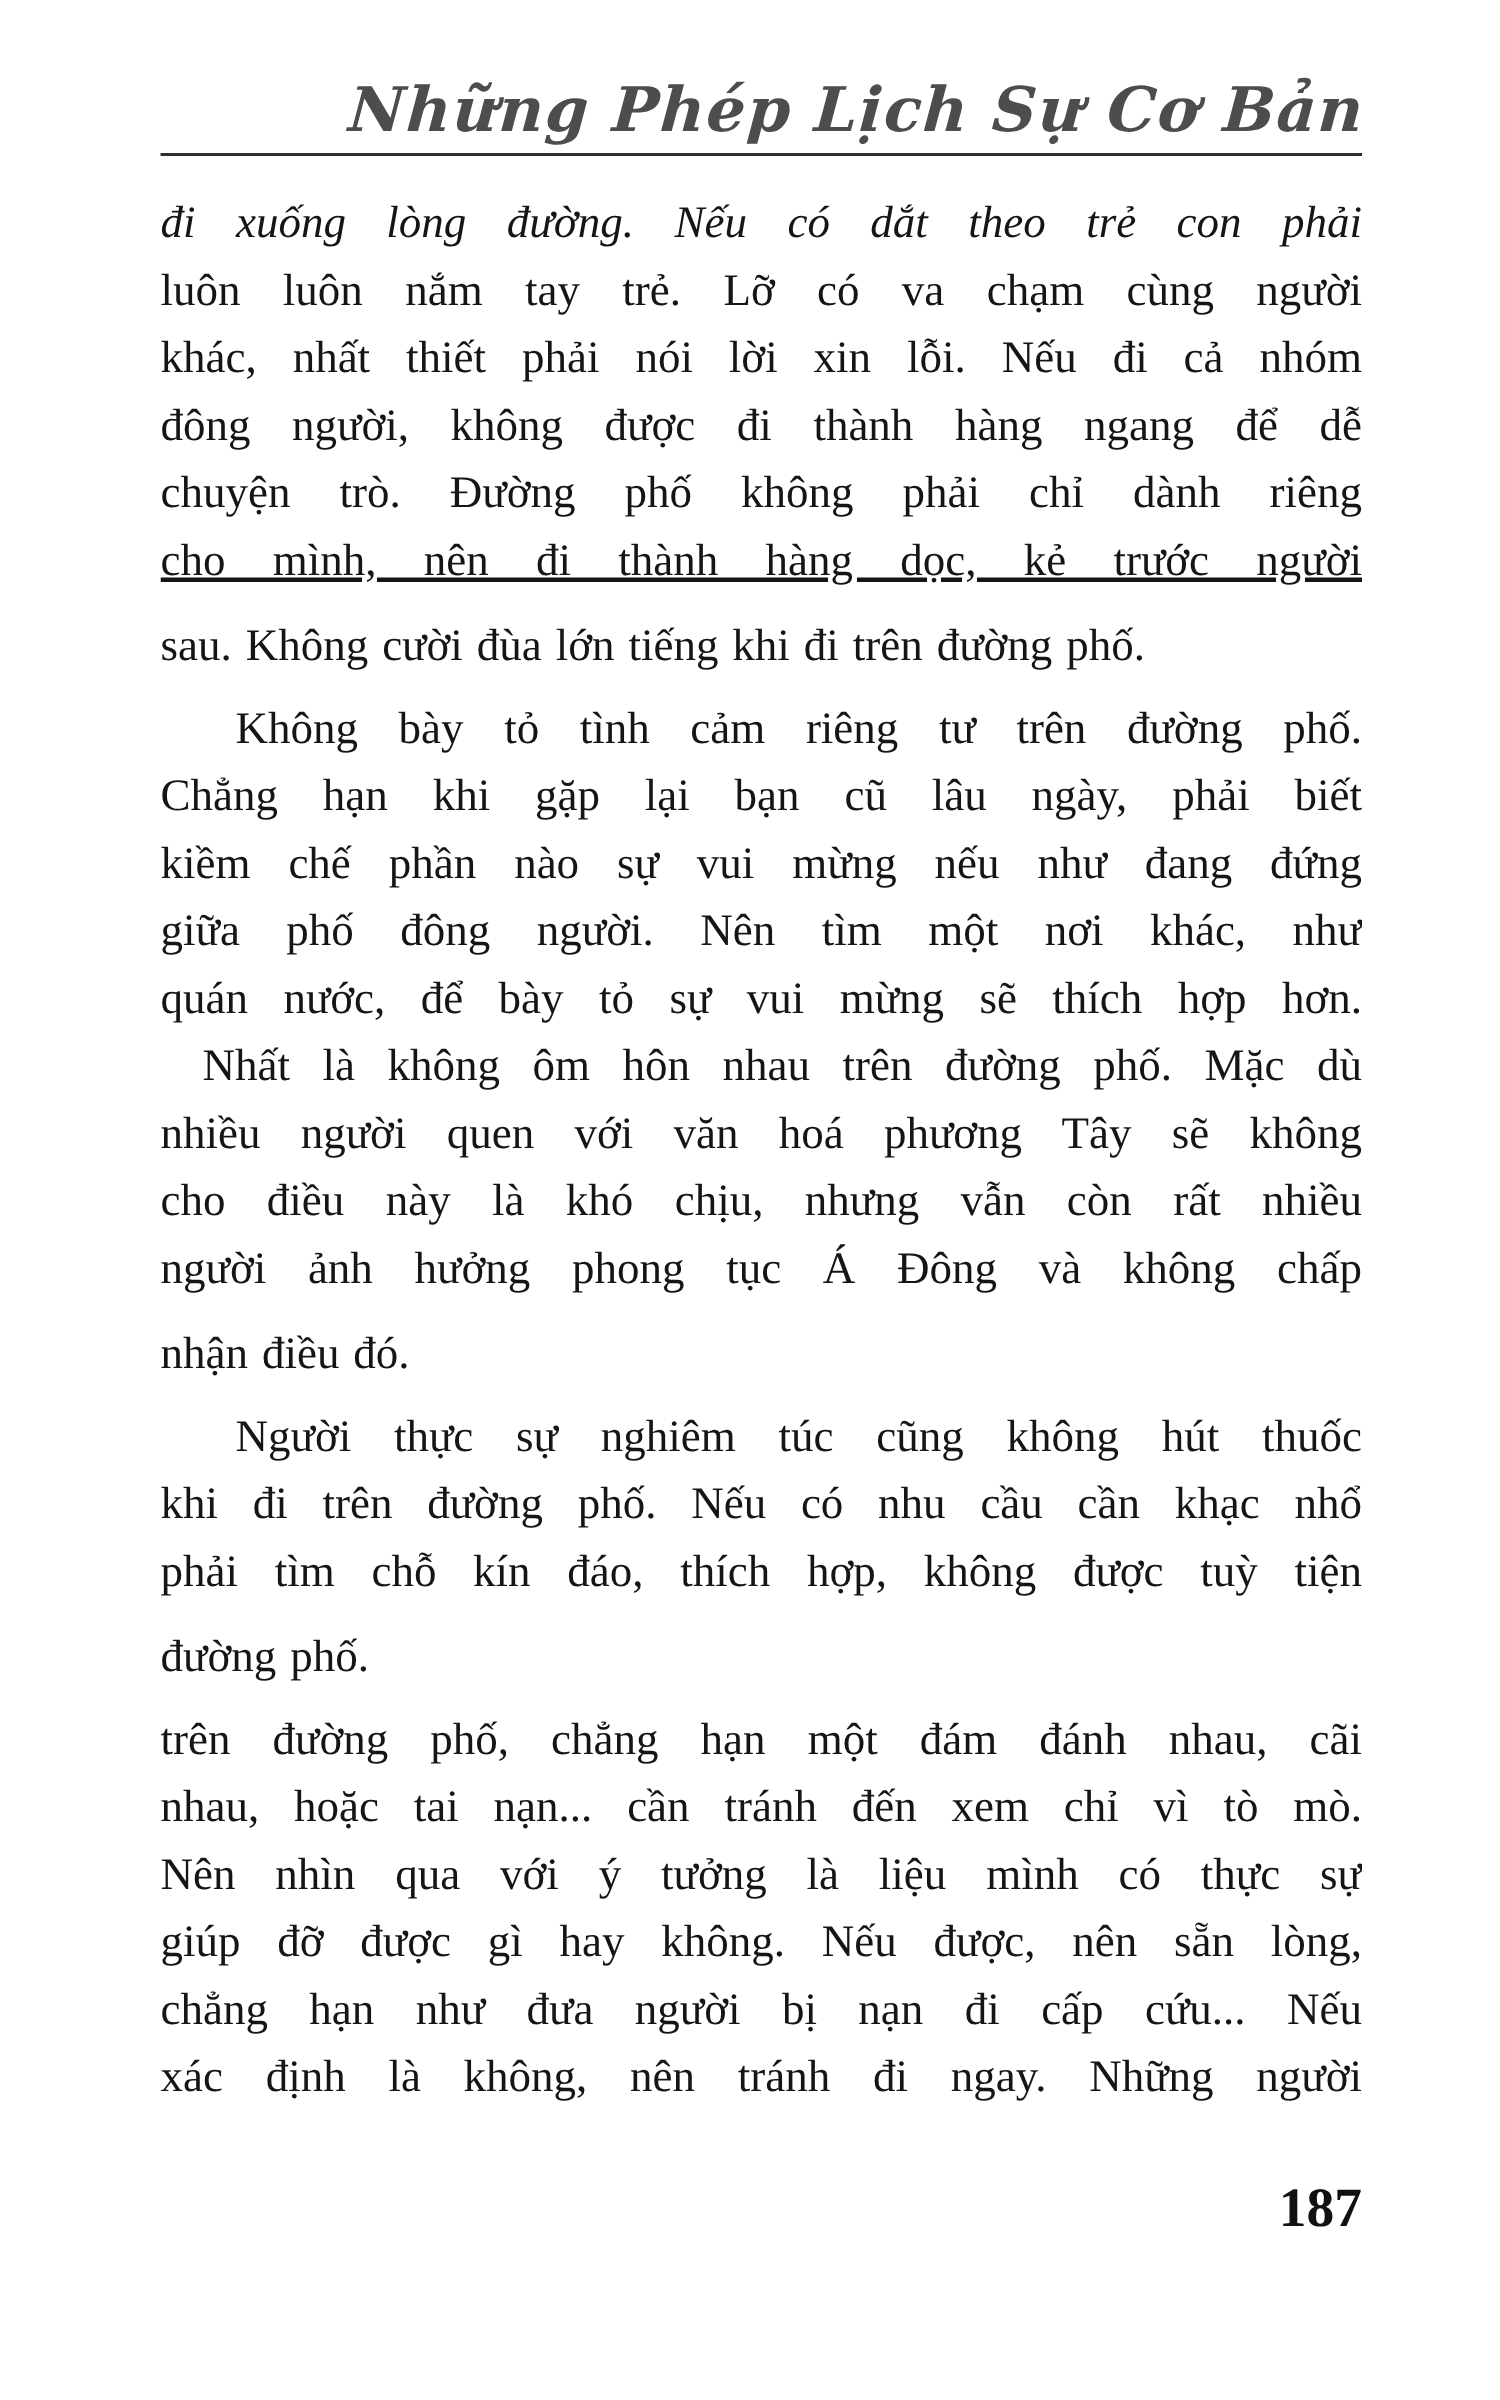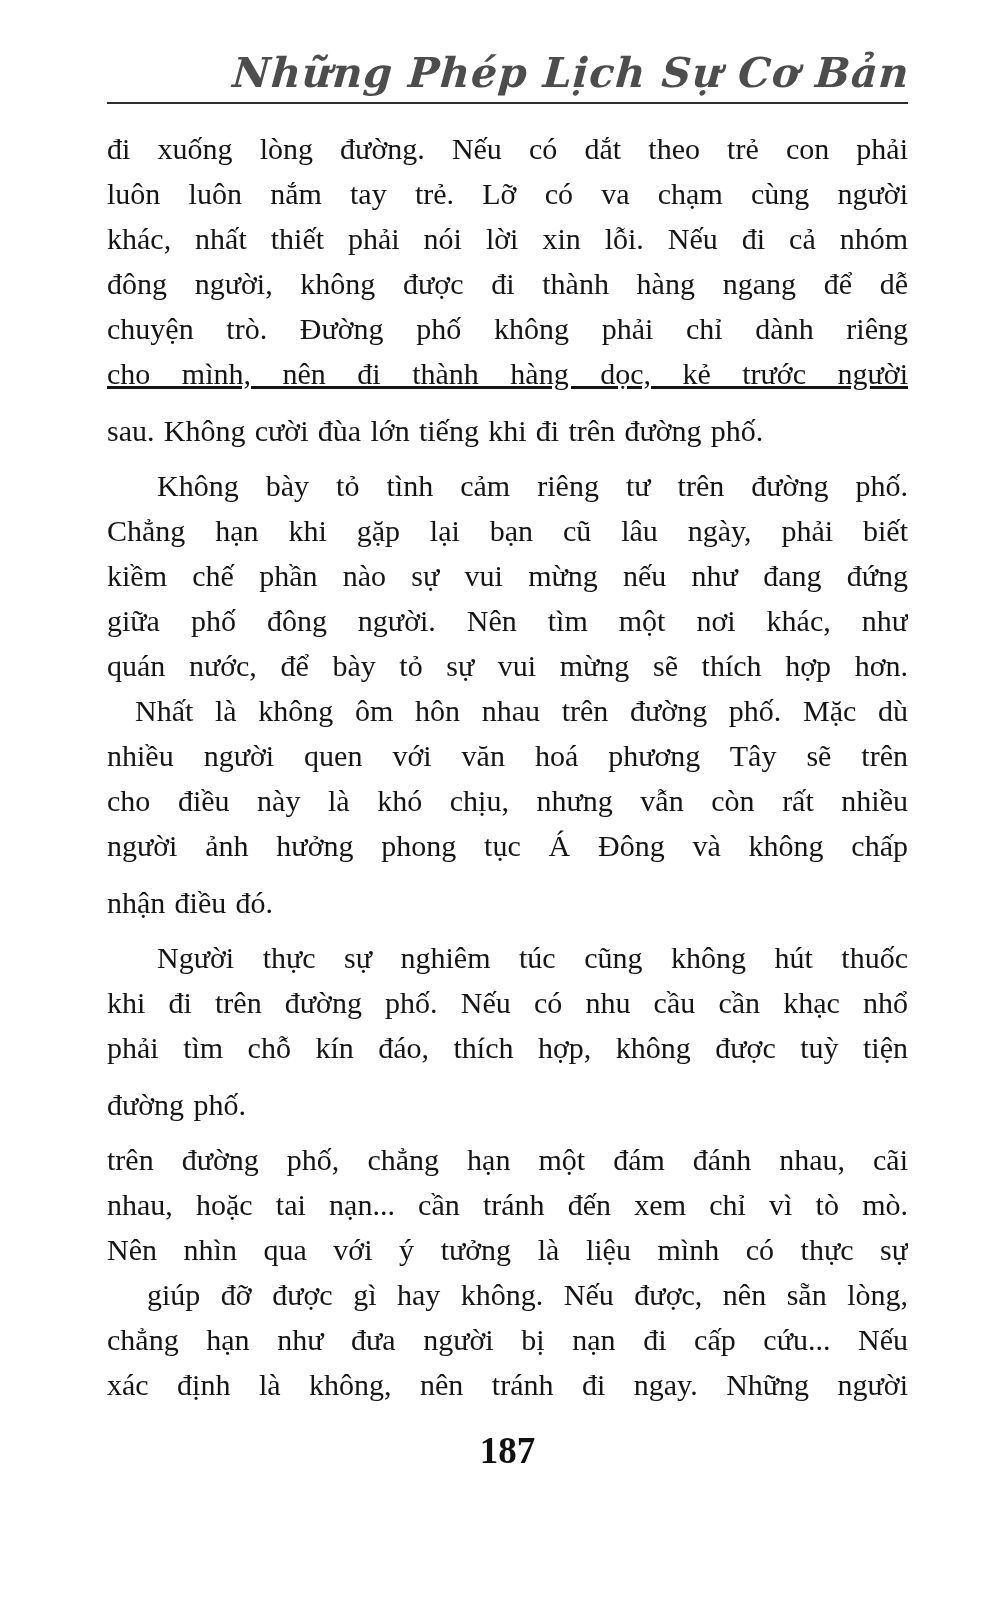--- a/index.html
+++ b/index.html
@@ -65,22 +65,22 @@
   }
   .line.last {
     text-align-last: left;
     margin-top: 12px;
   }
   .line.indent {
     text-indent: 50px;
   }
   
   .page-footer {
-    margin-top: 24px;
-    text-align: center;
+    margin-top: 46px;
+    text-align: right;
   }
   .page-number {
     font-weight: 700;
     font-size: 37px;
     line-height: 40px;
     color: #111111;
   }
 </style>
 </head>
 <body>
@@ -88,54 +88,54 @@
 <div class="page">
 
   <header class="running-header">
     <div class="running-title">Những Phép Lịch Sự Cơ Bản</div>
     <hr class="header-rule">
   </header>
 
   <main class="text-block">
 
     <p class="paragraph">
-      <span class="line" style="display: block;">đi xuống lòng đường. Nếu có dắt theo trẻ con phải</span>
+      <span class="line" style="display: block; font-style: italic;">đi xuống lòng đường. Nếu có dắt theo trẻ con phải</span>
       <span class="line" style="display: block;">luôn luôn nắm tay trẻ. Lỡ có va chạm cùng người</span>
       <span class="line" style="display: block;">khác, nhất thiết phải nói lời xin lỗi. Nếu đi cả nhóm</span>
       <span class="line" style="display: block;">đông người, không được đi thành hàng ngang để dễ</span>
       <span class="line" style="display: block;">chuyện trò. Đường phố không phải chỉ dành riêng</span>
       <span class="line" style="display: block; text-decoration: underline;">cho mình, nên đi thành hàng dọc, kẻ trước người</span>
       <span class="line last" style="display: block;">sau. Không cười đùa lớn tiếng khi đi trên đường phố.</span>
     </p>
 
     <p class="paragraph">
       <span class="line indent" style="display: block;">Không bày tỏ tình cảm riêng tư trên đường phố.</span>
       <span class="line" style="display: block;">Chẳng hạn khi gặp lại bạn cũ lâu ngày, phải biết</span>
       <span class="line" style="display: block; font-family: Liberation Serif, serif;">kiềm chế phần nào sự vui mừng nếu như đang đứng</span>
       <span class="line" style="display: block;">giữa phố đông người. Nên tìm một nơi khác, như</span>
       <span class="line" style="display: block;">quán nước, để bày tỏ sự vui mừng sẽ thích hợp hơn.</span>
       <span class="line" style="display: block; margin-left: 28px;">Nhất là không ôm hôn nhau trên đường phố. Mặc dù</span>
-      <span class="line" style="display: block;">nhiều người quen với văn hoá phương Tây sẽ trên</span>
+      <span class="line" style="display: block;">nhiều người quen với văn hoá phương Tây sẽ không</span>
       <span class="line" style="display: block;">cho điều này là khó chịu, nhưng vẫn còn rất nhiều</span>
       <span class="line" style="display: block;">người ảnh hưởng phong tục Á Đông và không chấp</span>
       <span class="line last" style="display: block;">nhận điều đó.</span>
     </p>
 
     <p class="paragraph">
       <span class="line indent" style="display: block;">Người thực sự nghiêm túc cũng không hút thuốc</span>
       <span class="line" style="display: block;">khi đi trên đường phố. Nếu có nhu cầu cần khạc nhổ</span>
       <span class="line" style="display: block;">phải tìm chỗ kín đáo, thích hợp, không được tuỳ tiện</span>
       <span class="line last" style="display: block;">đường phố.</span>
     </p>
 
     <p class="paragraph">
       <span class="line" style="display: block;">trên đường phố, chẳng hạn một đám đánh nhau, cãi</span>
       <span class="line" style="display: block;">nhau, hoặc tai nạn... cần tránh đến xem chỉ vì tò mò.</span>
       <span class="line" style="display: block;">Nên nhìn qua với ý tưởng là liệu mình có thực sự</span>
-      <span class="line" style="display: block; margin-left: 40px;">giúp đỡ được gì hay không. Nếu được, nên sẵn lòng,</span>
+      <span class="line" style="display: block;">giúp đỡ được gì hay không. Nếu được, nên sẵn lòng,</span>
       <span class="line" style="display: block;">chẳng hạn như đưa người bị nạn đi cấp cứu... Nếu</span>
       <span class="line" style="display: block;">xác định là không, nên tránh đi ngay. Những người</span>
     </p>
 
   </main>
 
   <footer class="page-footer">
     <span class="page-number">187</span>
   </footer>
 

